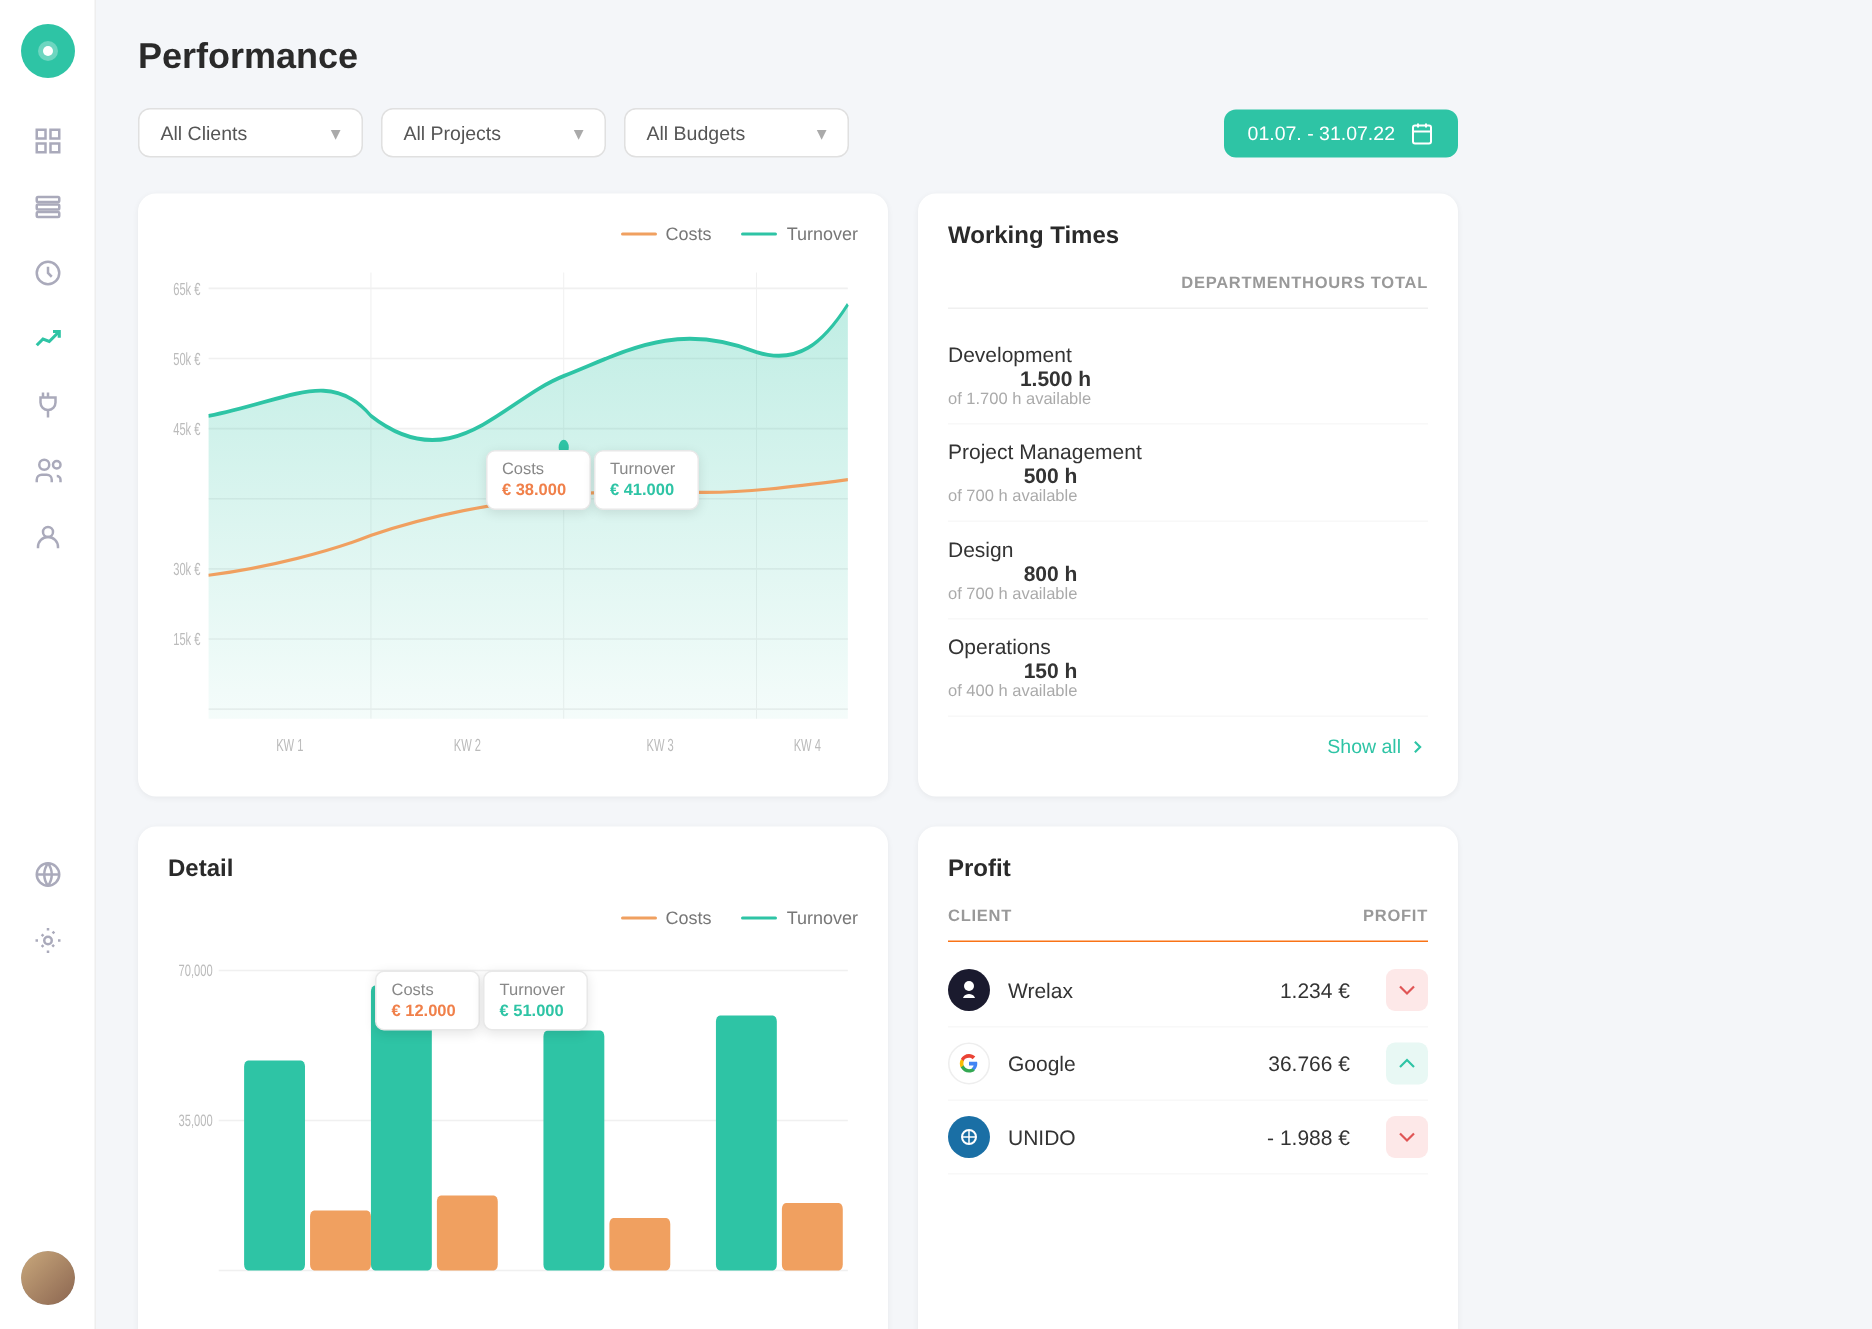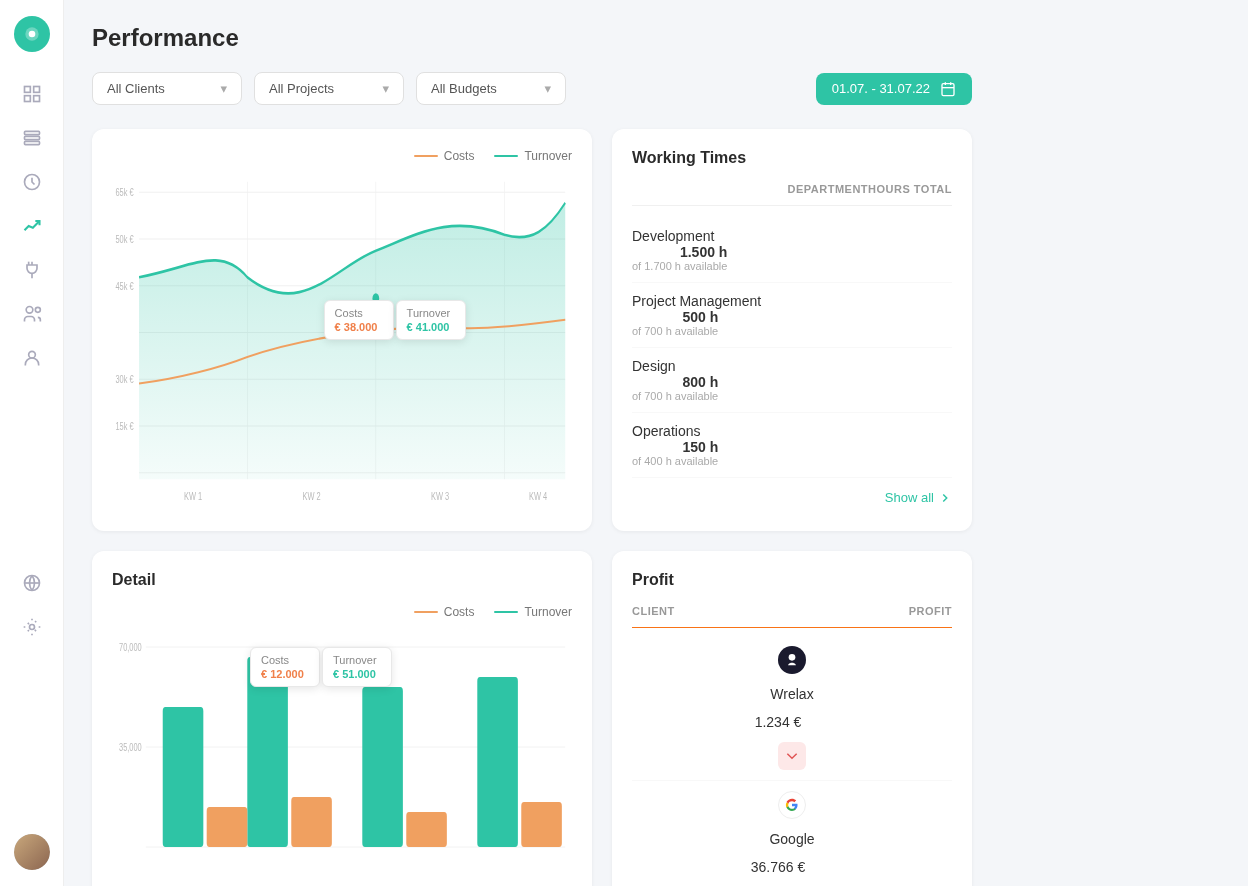--- a/index.html
+++ b/index.html
@@ -226,32 +226,31 @@
       text-transform: uppercase;
       color: #999;
       letter-spacing: 0.5px;
     }
     .profit-row {
       display: flex;
       align-items: center;
       padding: 10px 0;
       border-bottom: 1px solid #f8f8f8;
       gap: 12px;
-      flex-direction: column;
     }
     .client-logo {
       width: 28px; height: 28px;
       border-radius: 50%;
       display: flex; align-items: center; justify-content: center;
       font-size: 12px;
       font-weight: bold;
       flex-shrink: 0;
     }
     .client-name { flex: 1; font-size: 14px; color: #333; }
-    .client-profit { font-size: 14px; font-weight: 500; margin-right: 28px; }
+    .client-profit { font-size: 14px; font-weight: 500; margin-right: 12px; }
     .profit-badge {
       width: 28px; height: 28px;
       border-radius: 6px;
       display: flex; align-items: center; justify-content: center;
     }
     .profit-badge.down { background: #fde8e8; }
     .profit-badge.up { background: #e8f8f4; }
     .profit-badge svg { width: 14px; height: 14px; }
 
     .wrelax-logo {

